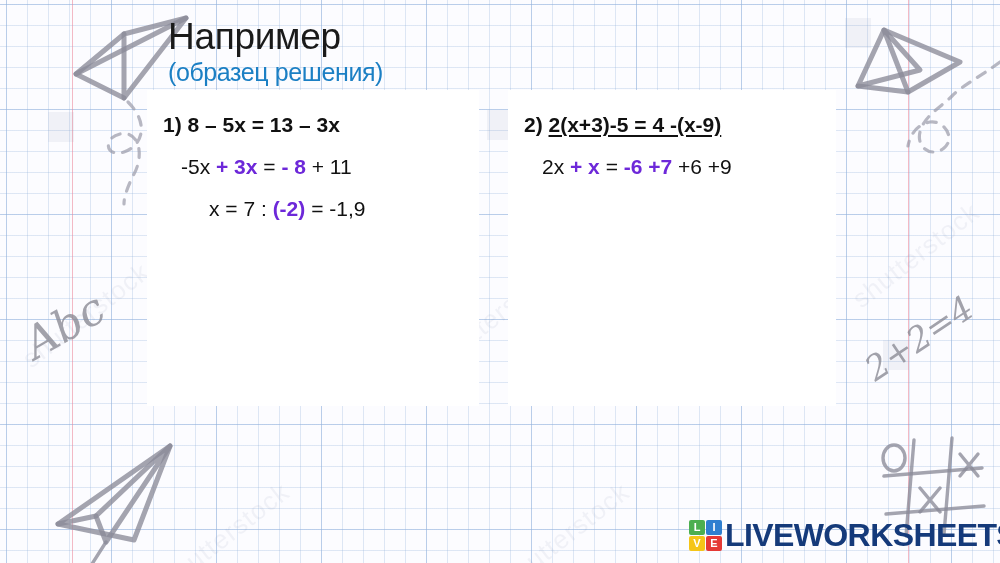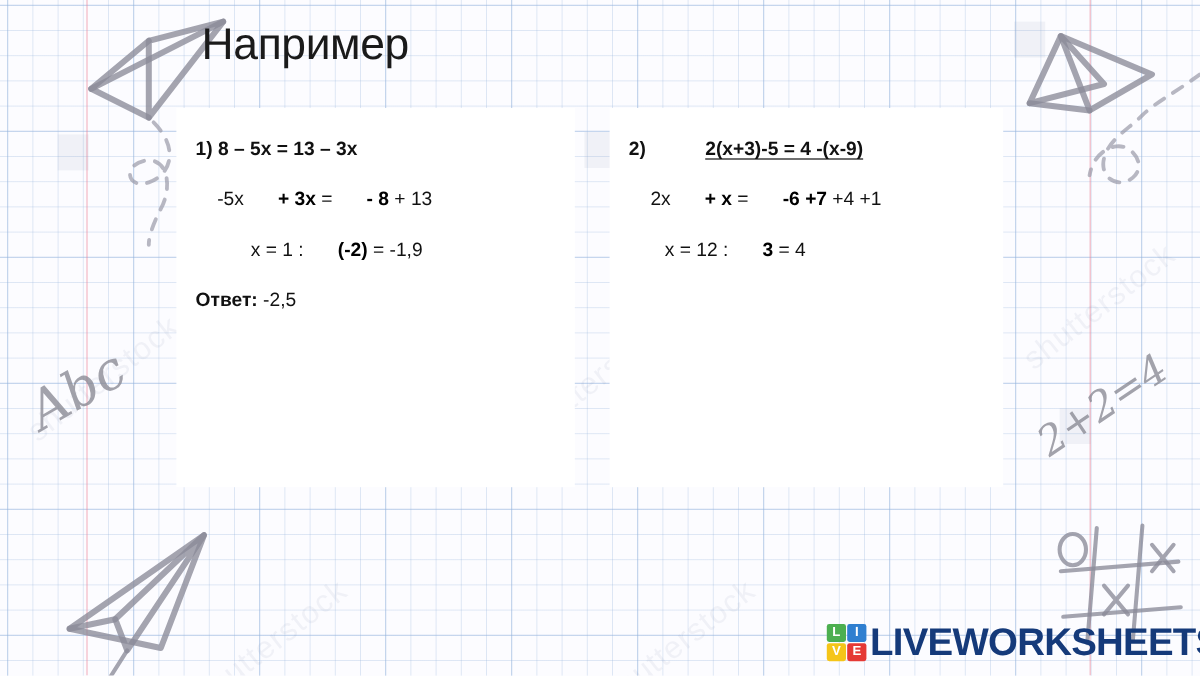--- a/index.html
+++ b/index.html
@@ -127,28 +127,28 @@
     position: absolute;
     background: #ffffff;
     box-sizing: border-box;
     padding: 14px 16px 10px 16px;
   }
   #card-1 { left: 147px; top: 90px; width: 332px; height: 316px; }
   #card-2 { left: 508px; top: 90px; width: 328px; height: 316px; }
 
   .line {
     color: #111111;
-    font-size: 16px;
+    font-size: 21px;
     line-height: 42px;
     white-space: nowrap;
   }
   .line.bold   { font-weight: bold; }
   .line.u      { }
-  .line.u .underline { text-decoration: underline; text-underline-offset: 3px; margin-left: 45px; }
-  .red         { color: #000000; font-weight: bold; margin-left: 24px; }
+  .line.u .underline { text-decoration: underline; text-underline-offset: 3px; }
+  .red         { color: #6d28d9; font-weight: bold; }
   .ind-1       { padding-left: 18px; }
   .ind-3       { padding-left: 56px; }
   .ind-4       { padding-left: 46px; }
   .ind-5       { padding-left: 30px; }
   .lbl         { font-weight: bold; }
 
   
   #lw-logo {
     position: absolute;
     left: 689px;
@@ -236,44 +236,39 @@
       <path class="doodle-stroke thin" d="M40 52 L60 76 M60 52 L40 76"></path>
       <path class="doodle-stroke thin" d="M80 18 L98 40 M98 18 L80 40"></path>
     </svg>
   </div>
 
   <div class="handwrite" style="left:22px; top:300px; font-size:44px; transform:rotate(-30deg);">Abc</div>
   <div class="handwrite" style="left:858px; top:318px; font-size:34px; transform:rotate(-34deg);">2+2=4</div>
 
   <div id="title-bar">
     <span id="title-main">Например</span>
+    <span id="title-sub">(образец решения)</span>
   </div>
 
   <div class="card" id="card-1">
     <div class="line bold">1)  8 – 5x = 13 – 3x</div>
     <div class="line ind-1">
-      <span>-5x </span><span class="red">+ 3x</span><span> = </span><span class="red">- 8</span><span> + 13</span>
+      <span>-5x </span><span class="red">+ 3x</span><span> = </span><span class="red">- 8</span><span> + 11</span>
     </div>
     <div class="line ind-4">
-      <span>x = 1 : </span><span class="red">(-2)</span><span> = -1,9</span>
-    </div>
-    <div class="line">
-      <span class="lbl">Ответ:</span><span> -2,5</span>
+      <span>x = 7 : </span><span class="red">(-2)</span><span> = -1,9</span>
     </div>
   </div>
 
   <div class="card" id="card-2">
     <div class="line bold u">
       <span>2)  </span><span class="underline">2(x+3)-5 = 4 -(x-9)</span>
     </div>
     <div class="line ind-1">
-      <span>2x </span><span class="red">+ x</span><span> = </span><span class="red">-6 +7</span><span> +4 +1</span>
-    </div>
-    <div class="line ind-5">
-      <span>x = 12 : </span><span class="red">3</span><span> = 4</span>
+      <span>2x </span><span class="red">+ x</span><span> = </span><span class="red">-6 +7</span><span> +6 +9</span>
     </div>
   </div>
 
   <div id="lw-logo">
     <div id="lw-mark">
       <span class="lw-cell" style="background: rgb(76, 175, 80);">L</span>
       <span class="lw-cell" style="background: rgb(47, 127, 208);">I</span>
       <span class="lw-cell" style="background: rgb(245, 197, 24);">V</span>
       <span class="lw-cell" style="background: rgb(229, 57, 53);">E</span>
     </div>

